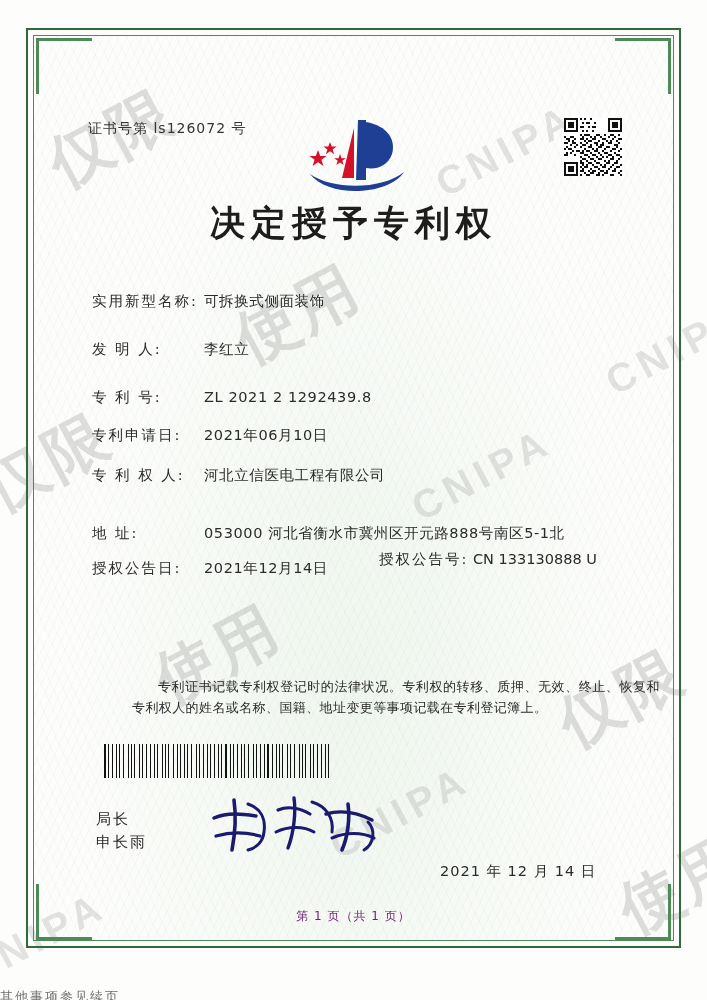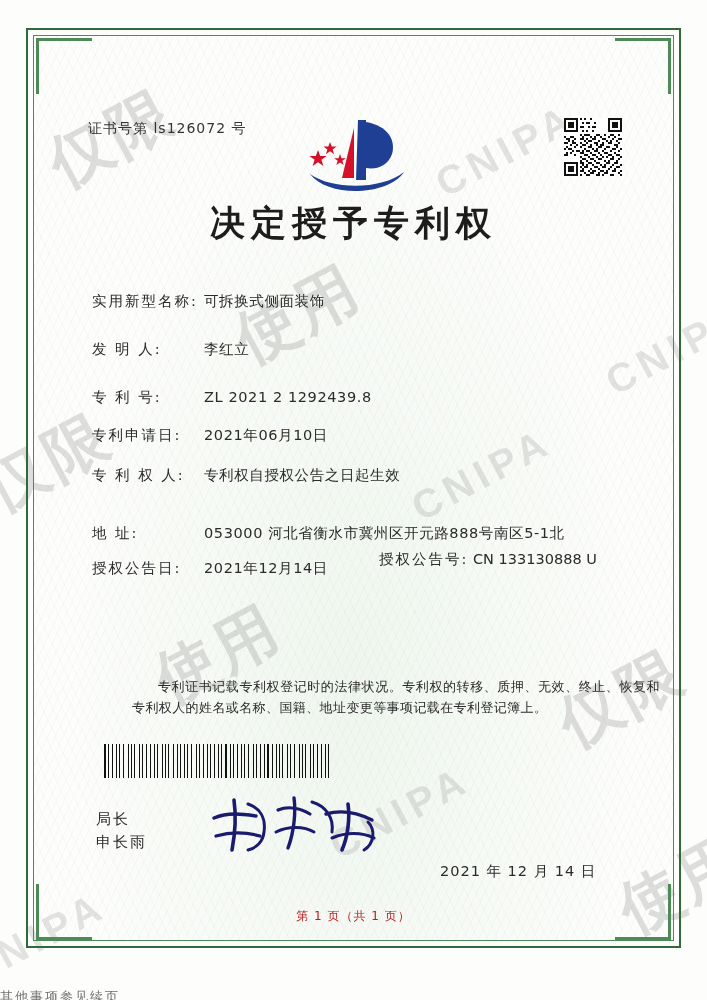--- a/index.html
+++ b/index.html
@@ -214,21 +214,21 @@
     font-family: "DejaVu Sans", "Liberation Sans", sans-serif;
   }
 
   .page-of {
     position: absolute;
     left: 0; top: 908px;
     width: 707px;
     text-align: center;
     font-size: 12px;
     letter-spacing: 1px;
-    color: #b91c1c;
+    color: #701a75;
     font-family: "DejaVu Sans", "Liberation Sans", sans-serif;
   }
 
   .footer-note {
     position: absolute;
     left: 0; top: 952px;
     width: 615px;
     text-align: left;
     font-size: 13px;
     letter-spacing: 2px;
@@ -467,21 +467,21 @@
   <div class="field f1">
     <span class="lbl">实用新型名称:</span><span class="val">可拆换式侧面装饰</span>
   </div>
   <div class="field f3">
     <span class="lbl">专  利  号:</span><span class="val">ZL 2021 2 1292439.8</span>
   </div>
   <div class="field f4">
     <span class="lbl">专利申请日:</span><span class="val">2021年06月10日</span>
   </div>
   <div class="field f5">
-    <span class="lbl">专 利 权 人:</span><span class="val">专利权自授权公告之日起生效</span>
+    <span class="lbl">专 利 权 人:</span><span class="val">河北立信医电工程有限公司</span>
   </div>
   <div class="field f6">
     <span class="lbl">地      址:</span><span class="val">053000 河北省衡水市冀州区开元路888号南区5-1北</span>
   </div>
   <div class="field f7">
     <span class="lbl">授权公告日:</span><span class="val">2021年12月14日</span>
   </div>
   <div class="f7b">
     <span class="lbl">授权公告号:</span>
     <span class="val">CN 133130888 U</span>

